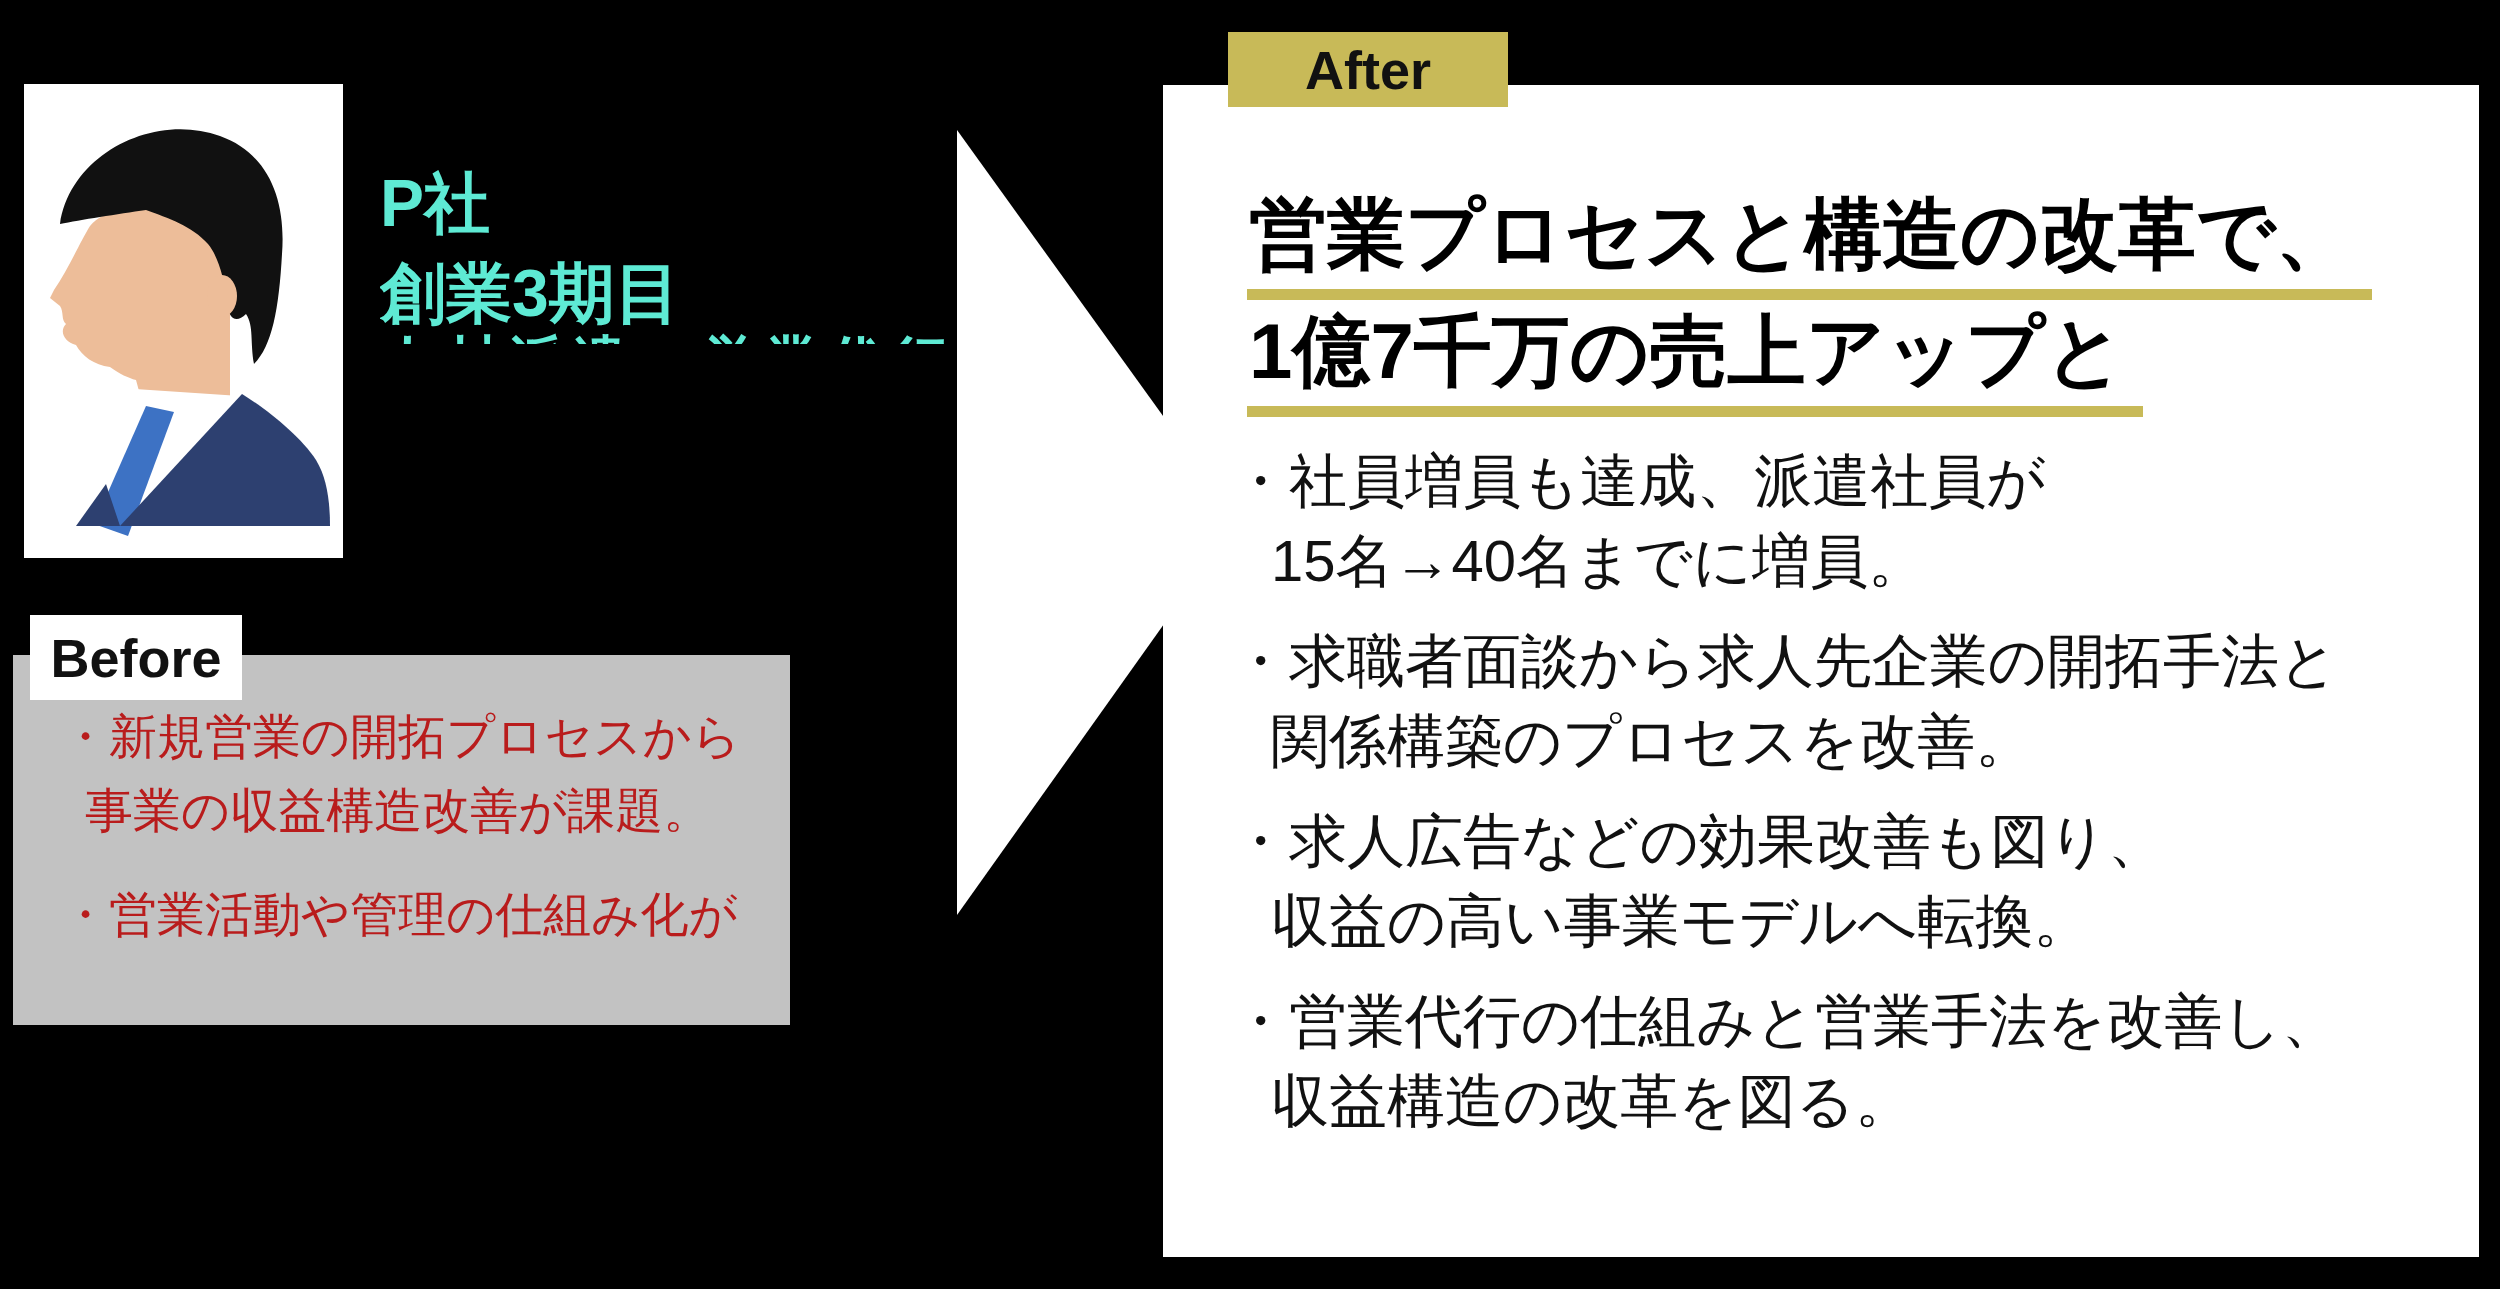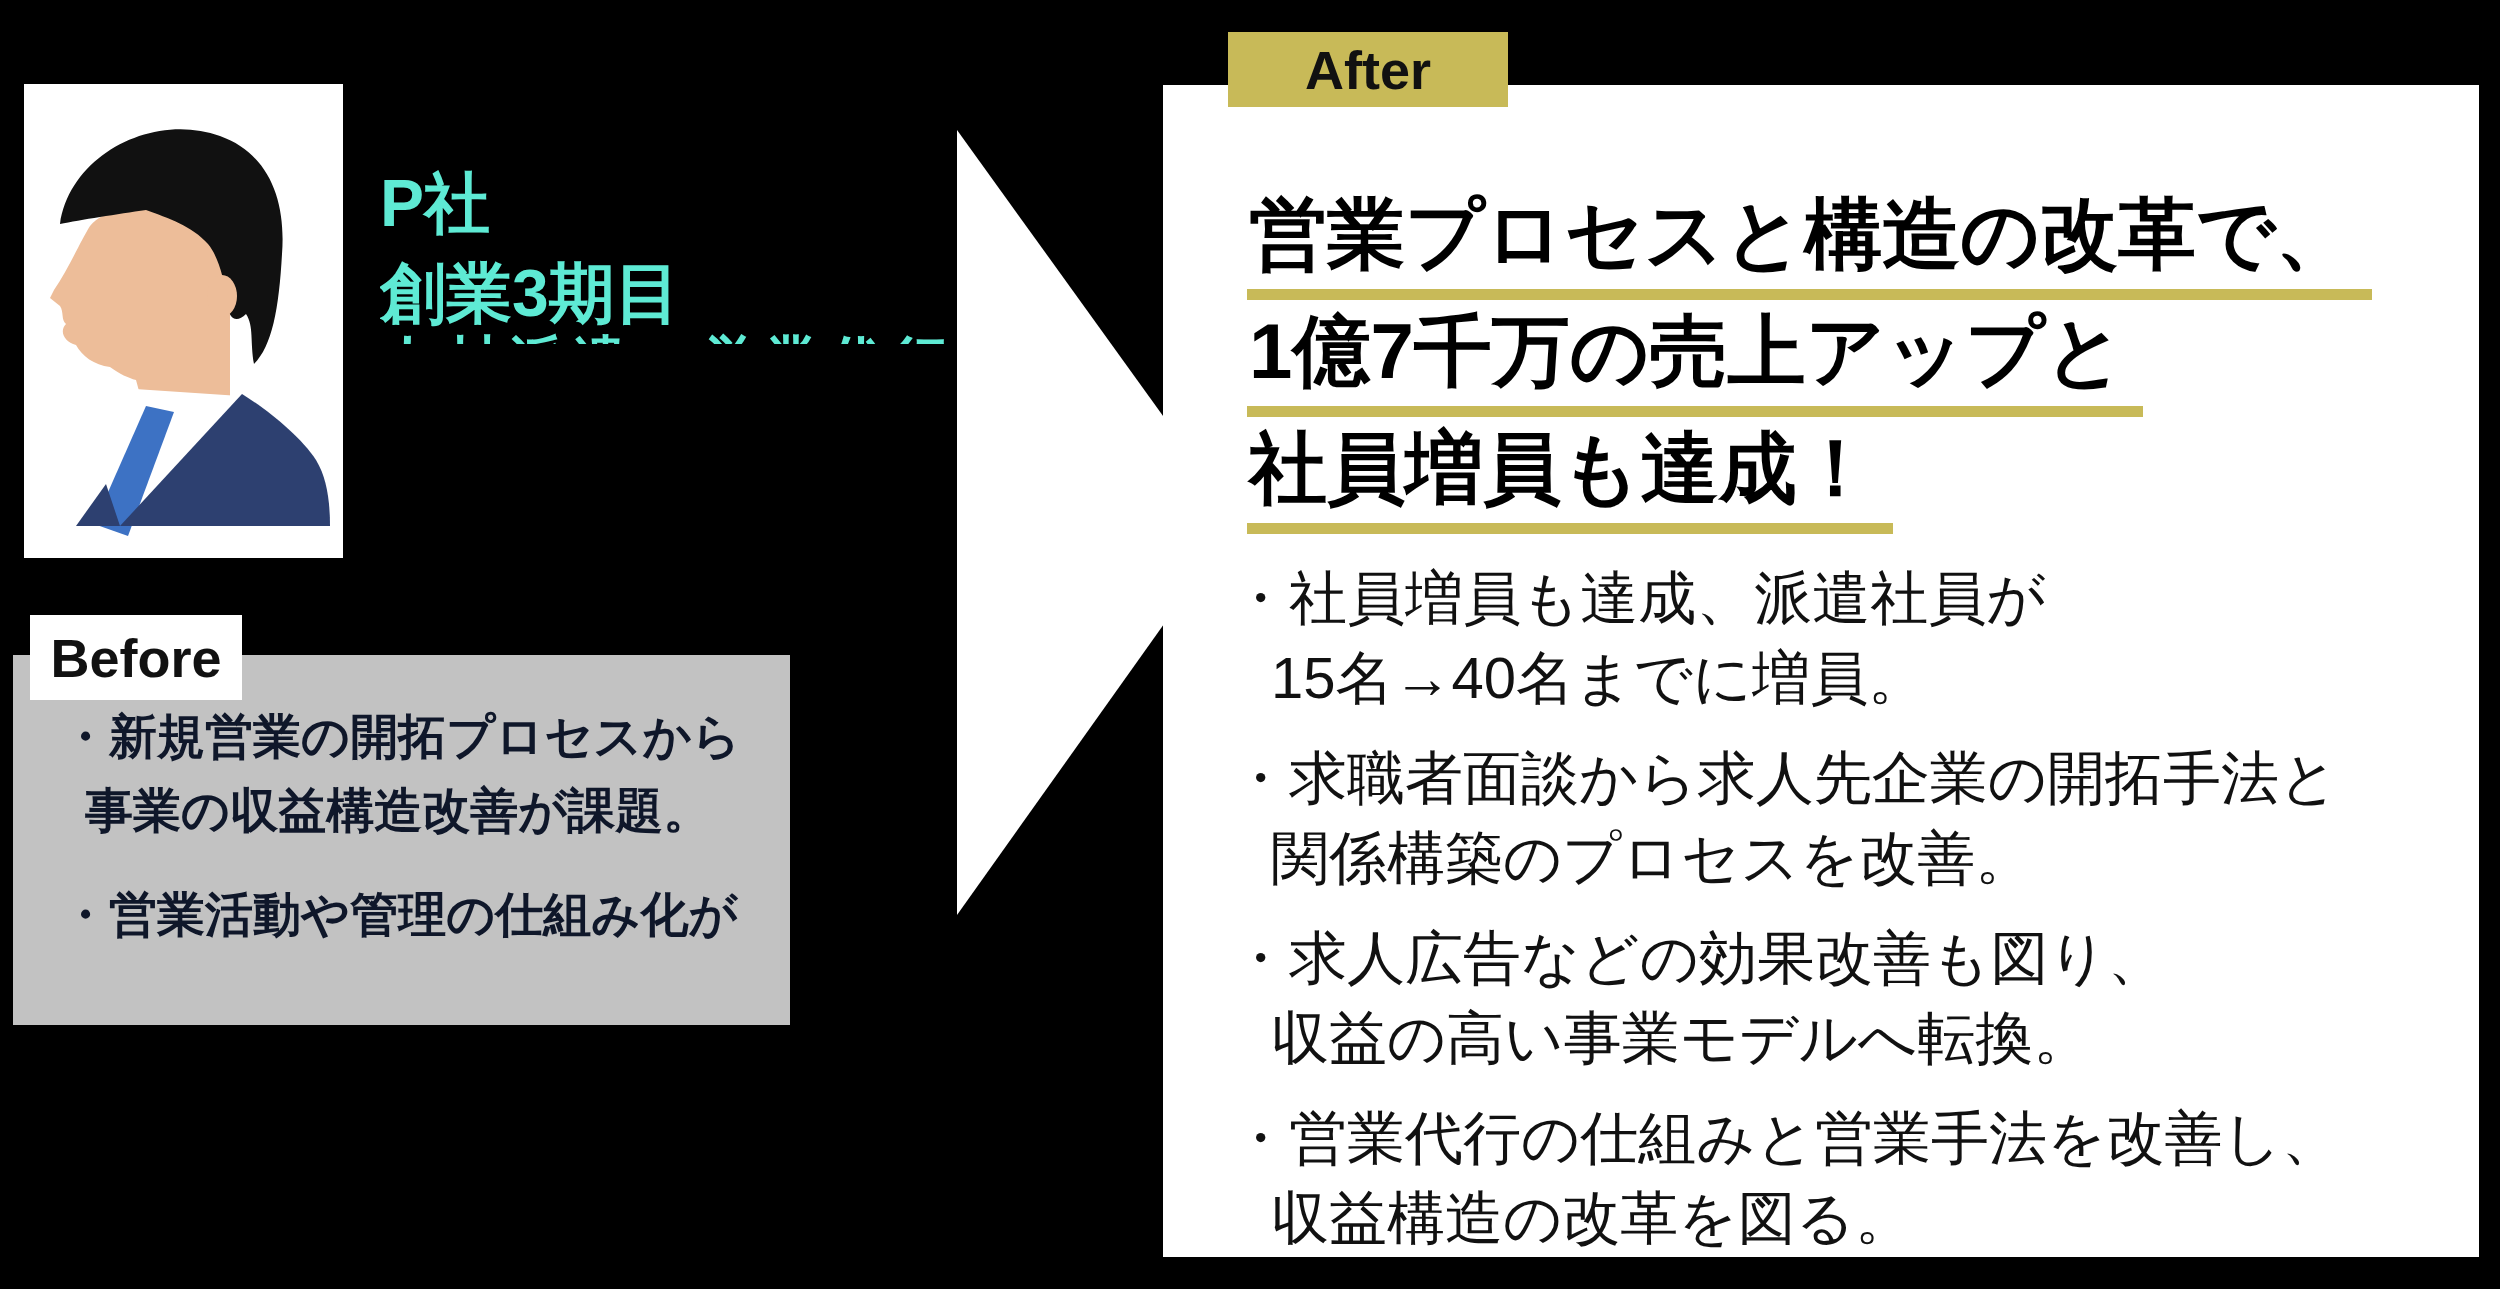--- a/index.html
+++ b/index.html
@@ -30,21 +30,21 @@
     position:absolute;left:30px;top:615px;width:212px;height:85px;
     background:#fff;display:flex;align-items:center;justify-content:center;
     z-index:3;
   }
   .before-label span{font-size:54px;font-weight:bold;color:#111;}
   .before-box{
     position:absolute;left:13px;top:655px;width:777px;height:370px;
     background:#c2c2c2;box-sizing:border-box;
     padding:45px 20px 0 48px;z-index:2;
   }
-  .before-item{font-size:48px;line-height:74px;font-weight:bold;color:#0f172a;margin-bottom:30px;}
+  .before-item{font-size:48px;line-height:74px;font-weight:normal;color:#b91c1c;margin-bottom:30px;}
   .before-item .l2{margin-left:24px;}
   
   .after-label{
     position:absolute;left:1228px;top:32px;width:280px;height:75px;
     background:#c8ba58;display:flex;align-items:center;justify-content:center;
     z-index:3;
   }
   .after-label span{font-size:54px;font-weight:bold;color:#111;}
   .after-panel{
     position:absolute;left:1163px;top:85px;width:1316px;height:1172px;
@@ -122,23 +122,20 @@
   </div>
 
   <div class="after-panel">
     <div class="headline">
       <div class="h-line">
         <span>営業プロセスと構造の改革で、</span>
       </div>
       <div class="h-line">
         <span>1億7千万の売上アップと</span>
       </div>
-      <div class="h-line">
-        <span>社員増員も達成！</span>
-      </div>
     </div>
     <div class="bullets">
       <div class="bullet">
         <div class="line">・社員増員も達成、派遣社員が</div>
         <div class="line l2">15名→40名までに増員。</div>
       </div>
       <div class="bullet">
         <div class="line">・求職者面談から求人先企業の開拓手法と</div>
         <div class="line l2">関係構築のプロセスを改善。</div>
       </div>

